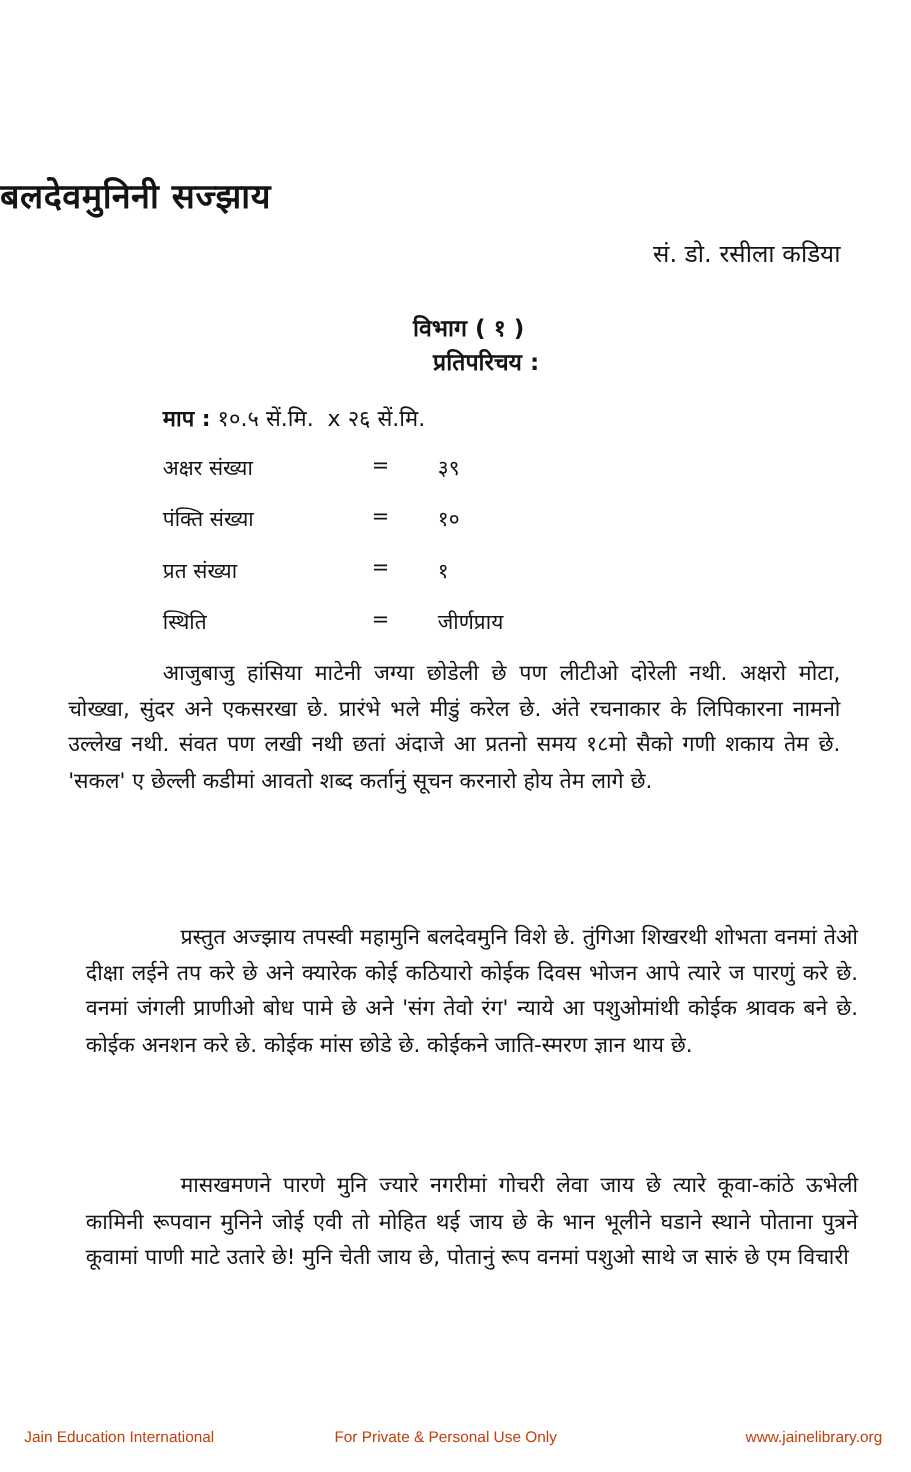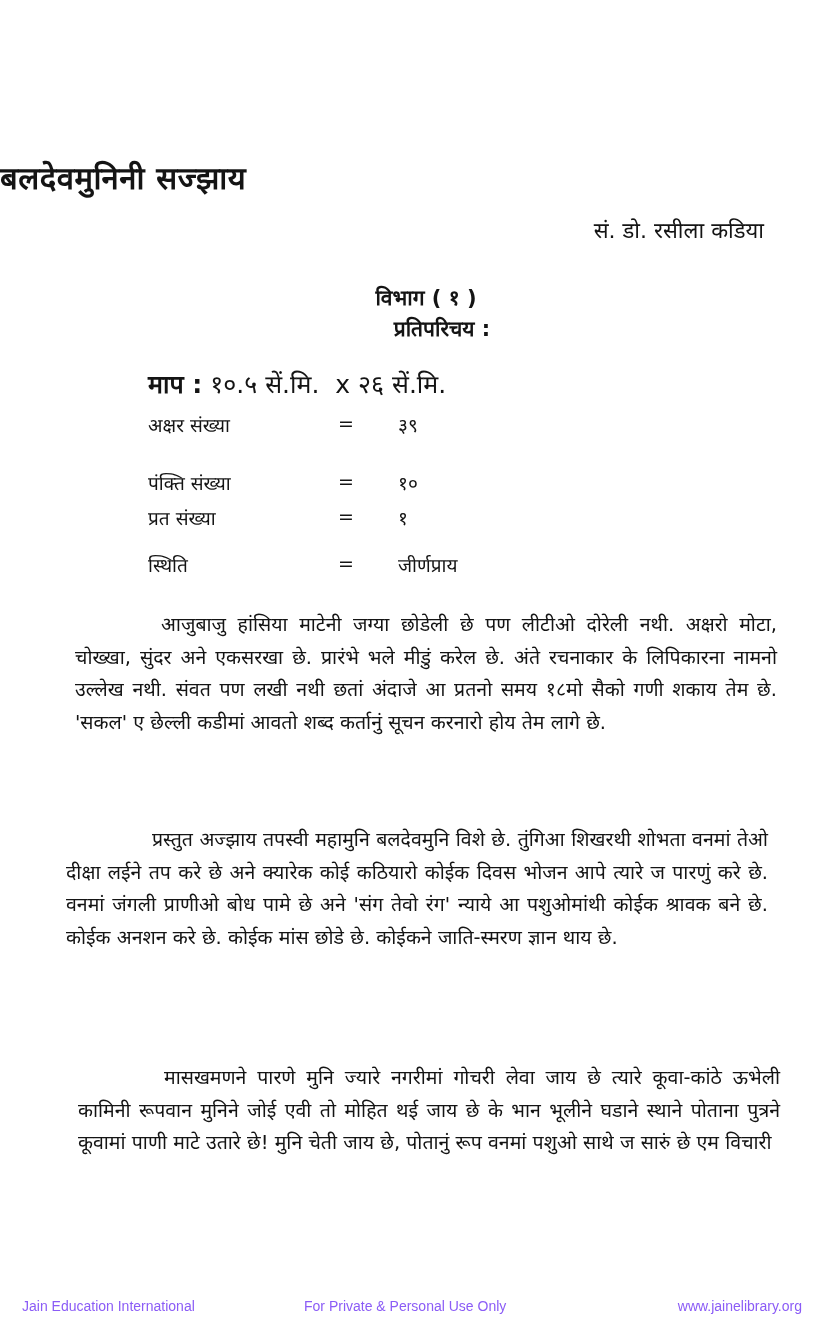--- a/index.html
+++ b/index.html
@@ -15,40 +15,40 @@
     position: absolute; top: 214px; right: 64px;
     font-size: 22px; font-weight: normal;
   }
   .section {
     position: absolute; left: 12px; width: 828px; text-align: center;
     font-size: 21px; font-weight: bold;
   }
   .sec1 { top: 283px; }
   .sec2 { top: 314px; padding-left: 32px; box-sizing: border-box; }
   .measure {
-    position: absolute; top: 366px; left: 148px; font-size: 25px;
+    position: absolute; top: 366px; left: 148px; font-size: 20px;
   }
   .measure .lbl { font-weight: bold; }
   .meta-row {
     position: absolute; left: 148px; font-size: 19px; width: 500px; height: 30px;
   }
   .meta-row .k { position: absolute; left: 0; }
   .meta-row .eq { position: absolute; left: 190px; }
   .meta-row .v { position: absolute; left: 250px; }
   .para {
     position: absolute; left: 62px; width: 702px;
     font-size: 19.5px; line-height: 32.6px;
     text-align: justify; text-indent: 86px;
   }
   .p1 { top: 596px; }
   .p2 { top: 820px; }
   .p3 { top: 1046px; }
   .footer {
     position: absolute; top: 1298px; font-family: "Liberation Sans", sans-serif;
-    font-size: 14px; color: #8b5cf6;
+    font-size: 14px; color: #c2410c;
   }
   .f1 { left: 22px; }
   .f2 { left: 304px; text-align: right; }
   .f3 { right: 26px; text-align: center; }
 </style>
 </head>
 <body>
 
 <div class="title">बलदेवमुनिनी सज्झाय</div>
 <div class="author">सं. डो. रसीला कडिया</div>
@@ -59,35 +59,35 @@
 <div class="measure">
   <span class="lbl">माप :</span>
   <span style="white-space:pre;">१०.५ सें.मि.  x २६ सें.मि.</span>
 </div>
 
 <div class="meta-row" style="top:412px;">
   <span class="k">अक्षर संख्या</span>
   <span class="eq">=</span>
   <span class="v">३९</span>
 </div>
-<div class="meta-row" style="top:458px;margin-top:12px;">
+<div class="meta-row" style="top:458px;">
   <span class="k">पंक्ति संख्या</span>
   <span class="eq">=</span>
   <span class="v">१०</span>
 </div>
 <div class="meta-row" style="top:505px;">
   <span class="k">प्रत संख्या</span>
   <span class="eq">=</span>
   <span class="v">१</span>
 </div>
 <div class="meta-row" style="top:552px;">
   <span class="k">स्थिति</span>
   <span class="eq">=</span>
   <span class="v">जीर्णप्राय</span>
 </div>
 
-<p class="para p1" style="margin:13px;">आजुबाजु हांसिया माटेनी जग्या छोडेली छे पण लीटीओ दोरेली नथी. अक्षरो मोटा, चोख्खा, सुंदर अने एकसरखा छे. प्रारंभे भले मीडुं करेल छे. अंते रचनाकार के लिपिकारना नामनो उल्लेख नथी. संवत पण लखी नथी छतां अंदाजे आ प्रतनो समय १८मो सैको गणी शकाय तेम छे. 'सकल' ए छेल्ली कडीमां आवतो शब्द कर्तानुं सूचन करनारो होय तेम लागे छे.</p>
-<p class="para p2" style="margin:4px;">प्रस्तुत अज्झाय तपस्वी महामुनि बलदेवमुनि विशे छे. तुंगिआ शिखरथी शोभता वनमां तेओ दीक्षा लईने तप करे छे अने क्यारेक कोई कठियारो कोईक दिवस भोजन आपे त्यारे ज पारणुं करे छे. वनमां जंगली प्राणीओ बोध पामे छे अने 'संग तेवो रंग' न्याये आ पशुओमांथी कोईक श्रावक बने छे. कोईक अनशन करे छे. कोईक मांस छोडे छे. कोईकने जाति-स्मरण ज्ञान थाय छे.</p>
+<p class="para p1" style="margin:0;">आजुबाजु हांसिया माटेनी जग्या छोडेली छे पण लीटीओ दोरेली नथी. अक्षरो मोटा, चोख्खा, सुंदर अने एकसरखा छे. प्रारंभे भले मीडुं करेल छे. अंते रचनाकार के लिपिकारना नामनो उल्लेख नथी. संवत पण लखी नथी छतां अंदाजे आ प्रतनो समय १८मो सैको गणी शकाय तेम छे. 'सकल' ए छेल्ली कडीमां आवतो शब्द कर्तानुं सूचन करनारो होय तेम लागे छे.</p>
+<p class="para p2" style="margin:16px;">प्रस्तुत अज्झाय तपस्वी महामुनि बलदेवमुनि विशे छे. तुंगिआ शिखरथी शोभता वनमां तेओ दीक्षा लईने तप करे छे अने क्यारेक कोई कठियारो कोईक दिवस भोजन आपे त्यारे ज पारणुं करे छे. वनमां जंगली प्राणीओ बोध पामे छे अने 'संग तेवो रंग' न्याये आ पशुओमांथी कोईक श्रावक बने छे. कोईक अनशन करे छे. कोईक मांस छोडे छे. कोईकने जाति-स्मरण ज्ञान थाय छे.</p>
 <p class="para p3" style="margin:16px;">मासखमणने पारणे मुनि ज्यारे नगरीमां गोचरी लेवा जाय छे त्यारे कूवा-कांठे ऊभेली कामिनी रूपवान मुनिने जोई एवी तो मोहित थई जाय छे के भान भूलीने घडाने स्थाने पोताना पुत्रने कूवामां पाणी माटे उतारे छे! मुनि चेती जाय छे, पोतानुं रूप वनमां पशुओ साथे ज सारुं छे एम विचारी</p>
 
 <div class="footer f1">Jain Education International</div>
 <div class="footer f2">For Private &amp; Personal Use Only</div>
 <div class="footer f3">www.jainelibrary.org</div>
 
 </body></html>

